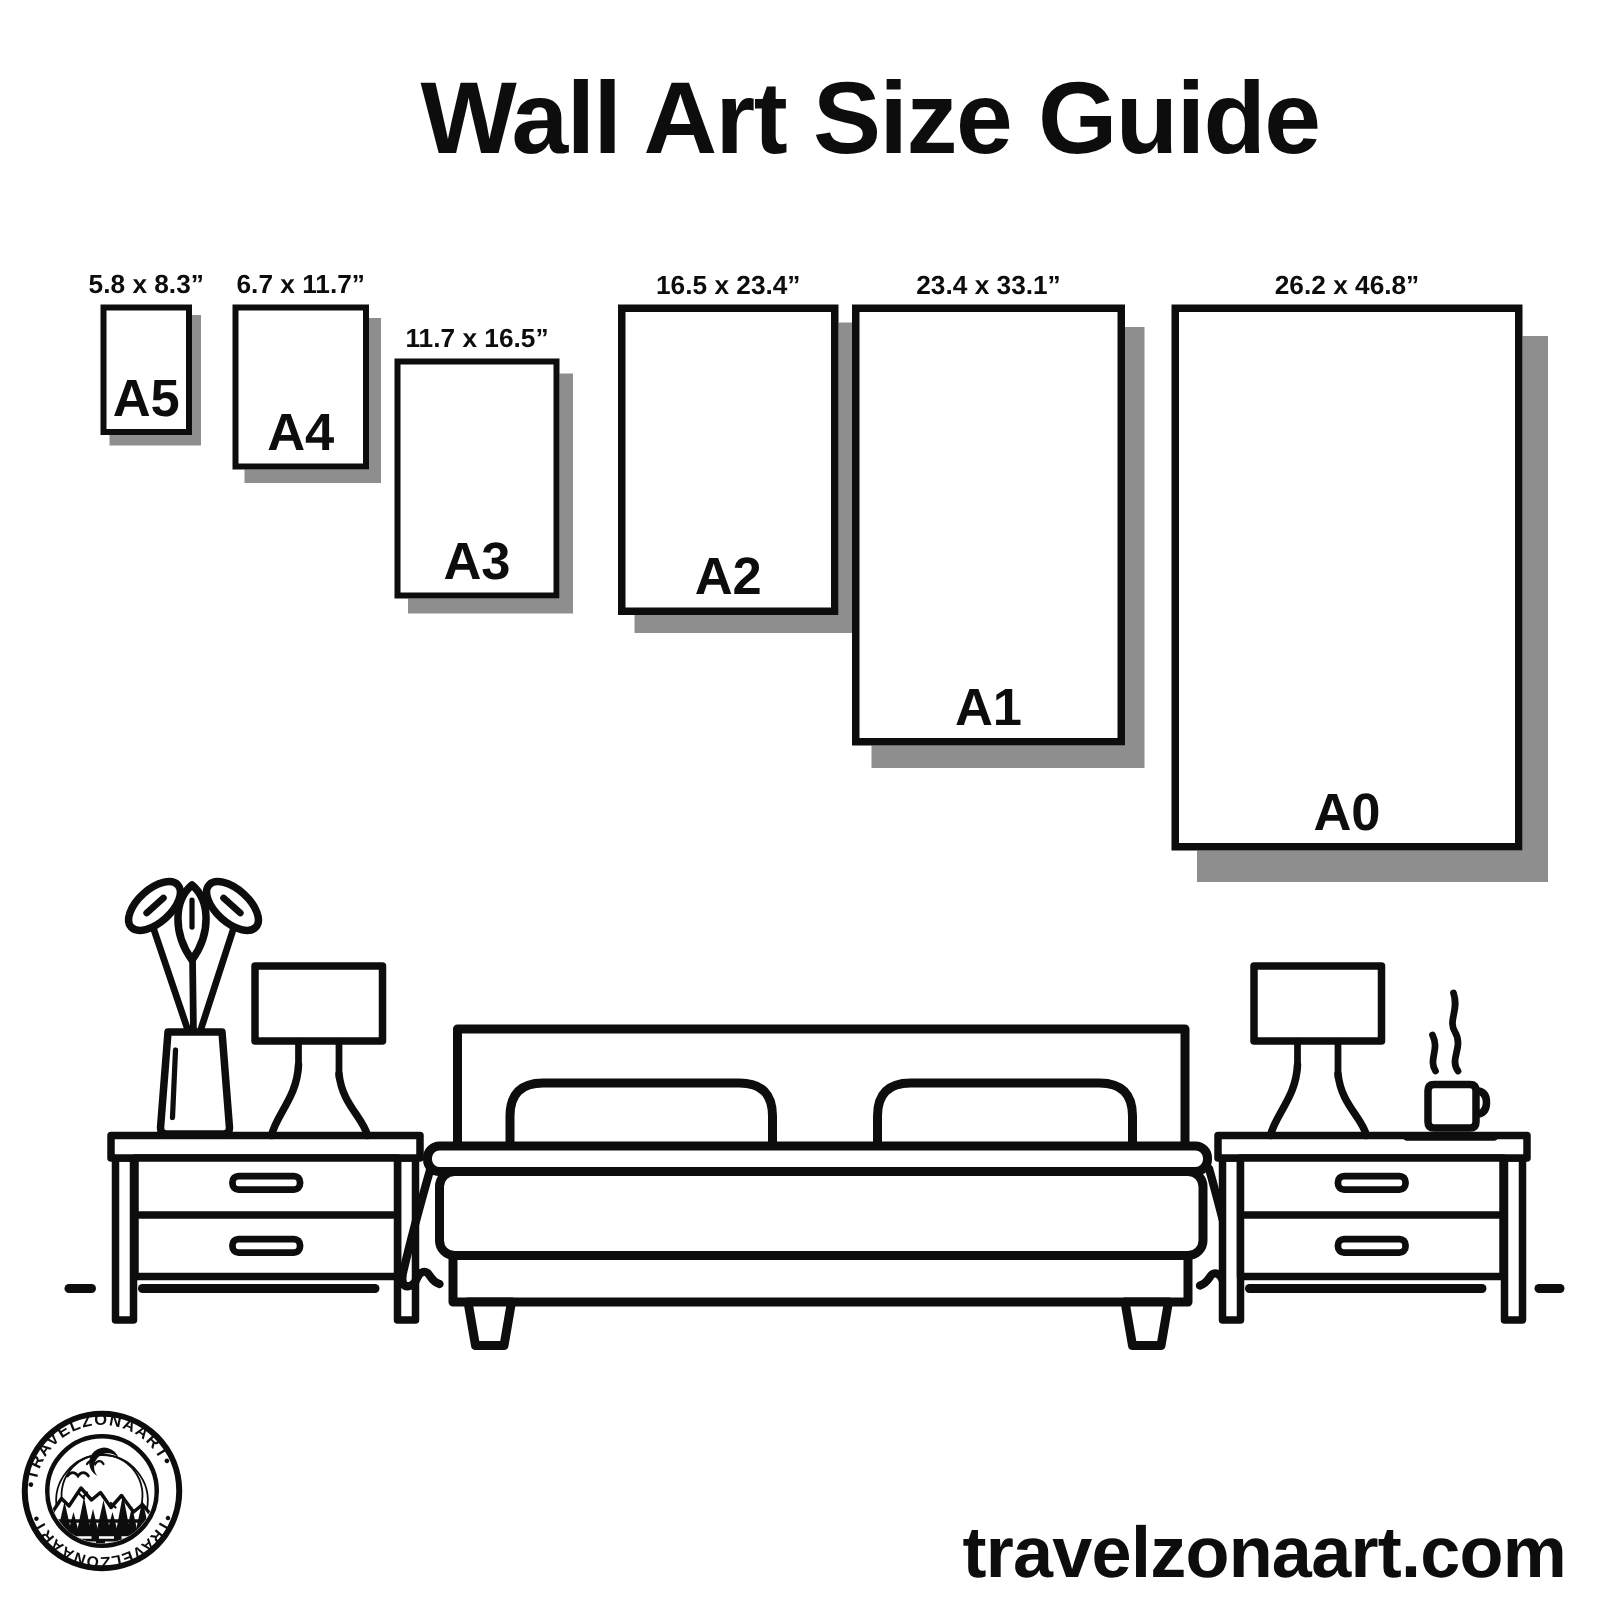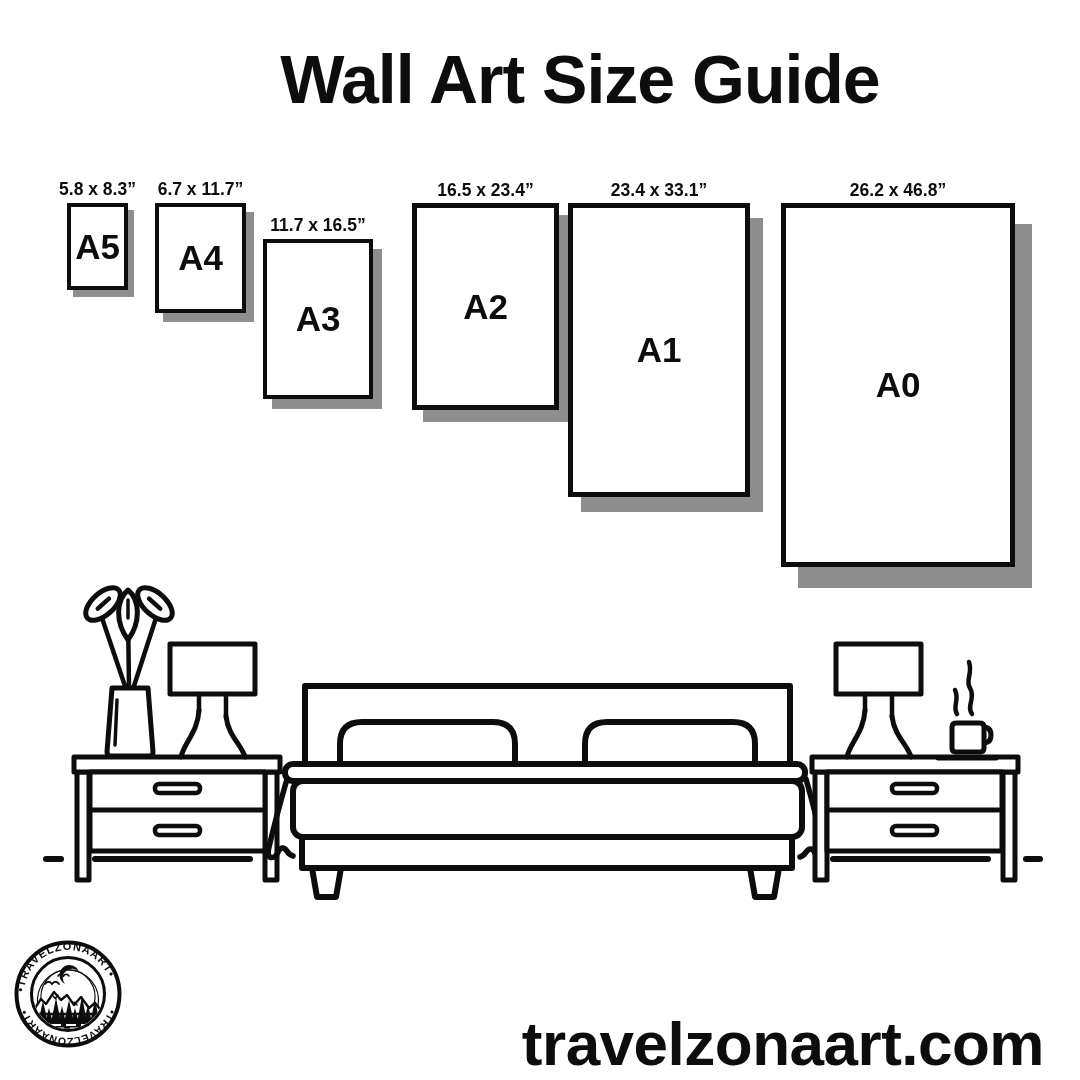--- a/index.html
+++ b/index.html
@@ -7,39 +7,39 @@
     width:1080px;height:1080px;position:relative;overflow:hidden;
     background:#ffffff;color:#0d0d0d;
     font-family:"Liberation Sans", sans-serif;
   }
   .page-title{
     position:absolute;top:40px;left:0;width:1080px;text-align:center;
     font-size:68px;font-weight:bold;letter-spacing:-1px;padding-left:40px;
   }
   .size-box{
     position:absolute;background:#ffffff;border:4px solid #0d0d0d;
-    box-sizing:border-box;display:flex;align-items:center;justify-content:center;
+    box-sizing:border-box;display:flex;align-items:flex-end;justify-content:center;
   }
   .sb-a5{box-shadow:6px 7px 0 #8e8e8e;}
   .sb-a4{box-shadow:8px 9px 0 #8e8e8e;}
   .sb-a3{box-shadow:9px 10px 0 #8e8e8e;}
   .sb-a2{box-shadow:11px 12px 0 #8e8e8e;border-width:5px;}
   .sb-a1{box-shadow:13px 15px 0 #8e8e8e;border-width:5px;}
   .sb-a0{box-shadow:17px 21px 0 #8e8e8e;border-width:5px;}
   .dims{
     position:absolute;left:50%;bottom:100%;transform:translateX(-50%);
     margin-bottom:7px;white-space:nowrap;
     font-size:17.5px;font-weight:bold;
   }
   .letter{font-size:35px;font-weight:bold;}
   .scene{position:absolute;left:0;top:575px;}
   .logo{position:absolute;left:12px;top:938px;}
   .website{
     position:absolute;top:1008px;right:36px;
-    font-size:62px;font-weight:bold;letter-spacing:-0.5px;
+    font-size:48px;font-weight:bold;letter-spacing:-0.5px;
   }
   
   .o{stroke:#0d0d0d;fill:none;stroke-linecap:round;stroke-linejoin:round;}
   .w{fill:#ffffff;}
   .b{fill:#0d0d0d;stroke:none;}
   .sw4{stroke-width:4.5;}
   .sw5{stroke-width:5;}
   .sw6{stroke-width:6;}
   .ring-text{font-family:"Liberation Sans",sans-serif;font-weight:bold;fill:#0d0d0d;}
 </style>

